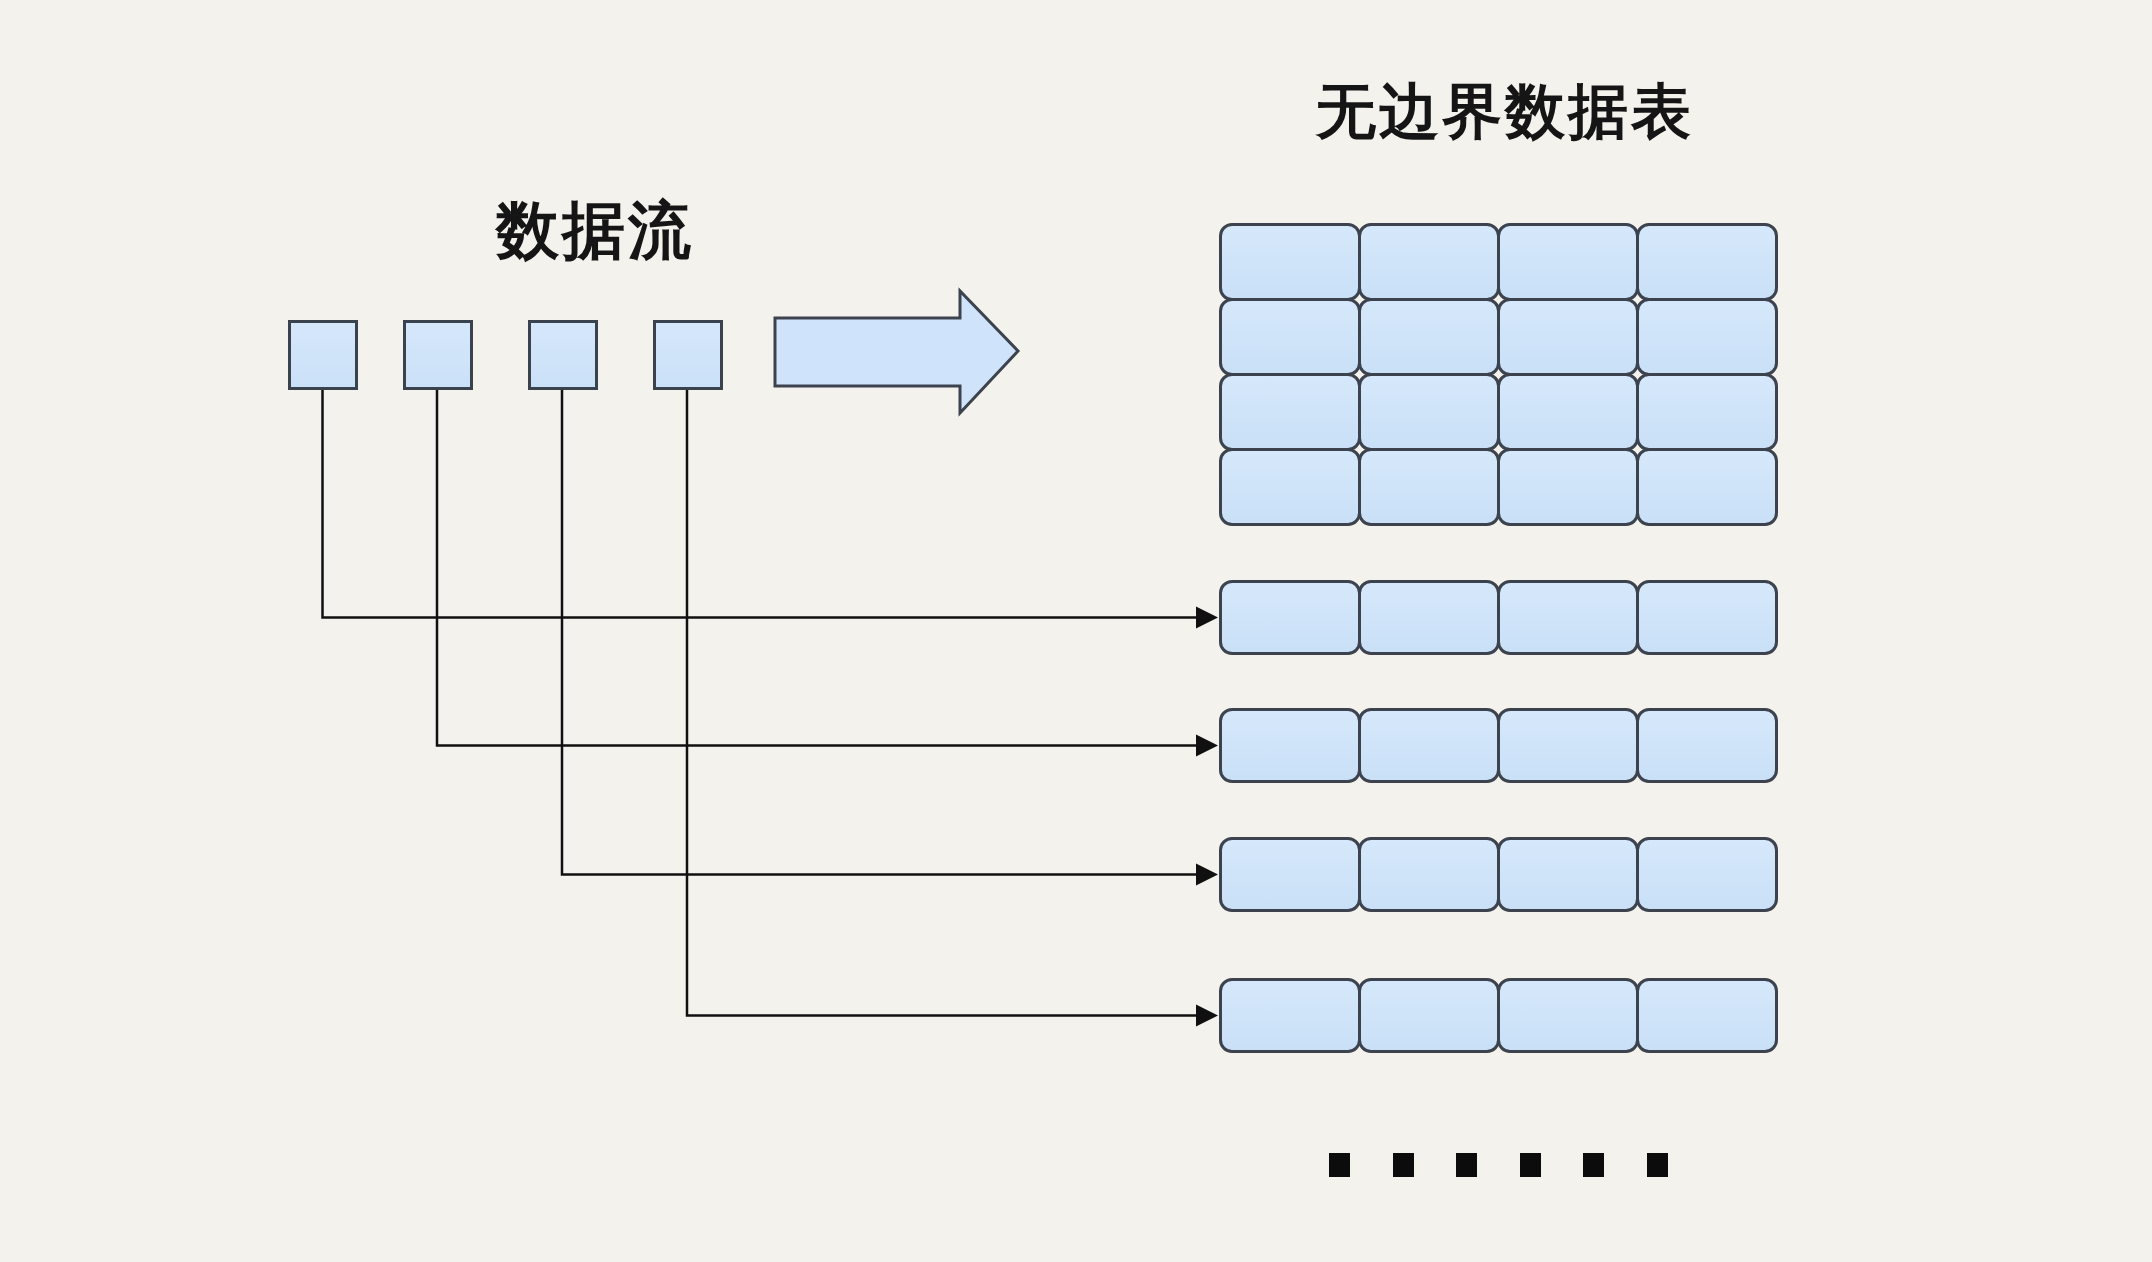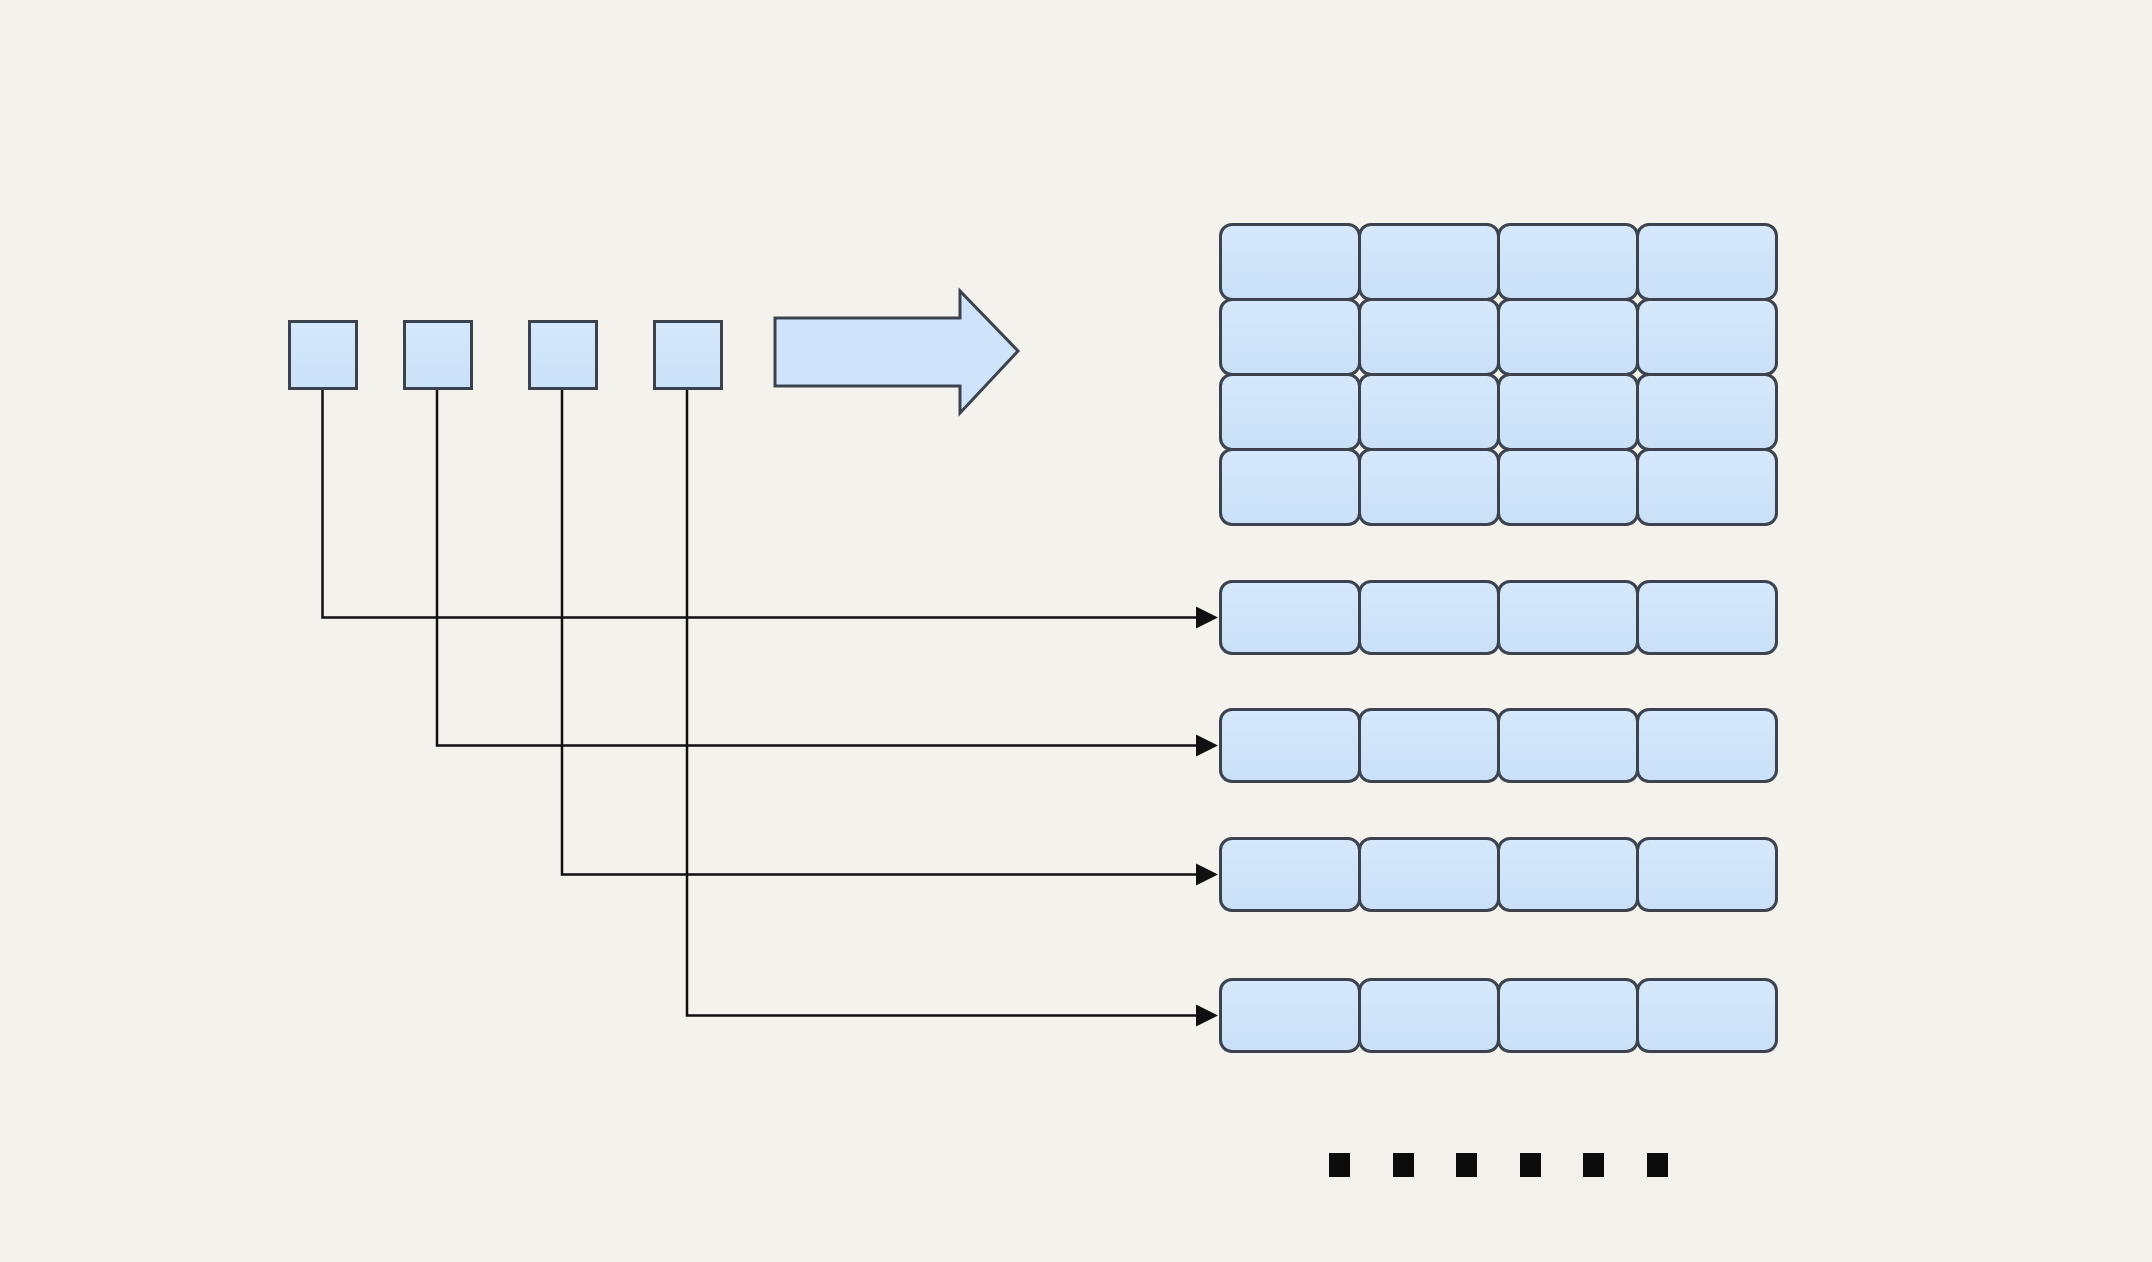--- a/index.html
+++ b/index.html
@@ -44,20 +44,22 @@
   svg.overlay{
     position:absolute;left:0;top:0;
     pointer-events:none;
   }
 </style>
 </head>
 <body>
 
 <div class="canvas">
 
+  <div class="title stream">数据流</div>
+  <div class="title table">无边界数据表</div>
 
   <svg class="overlay" width="2152" height="1262" viewBox="0 0 2152 1262">
     <g id="connectors">
         <path d="M 322.5 390 V 617.5 H 1196" fill="none" stroke="#101010" stroke-width="2.5"></path>
         <polygon points="1196,606.5 1218,617.5 1196,628.5" fill="#101010"></polygon>
         <path d="M 437 390 V 745.5 H 1196" fill="none" stroke="#101010" stroke-width="2.5"></path>
         <polygon points="1196,734.5 1218,745.5 1196,756.5" fill="#101010"></polygon>
         <path d="M 562 390 V 874.5 H 1196" fill="none" stroke="#101010" stroke-width="2.5"></path>
         <polygon points="1196,863.5 1218,874.5 1196,885.5" fill="#101010"></polygon>
         <path d="M 687 390 V 1015.5 H 1196" fill="none" stroke="#101010" stroke-width="2.5"></path>

